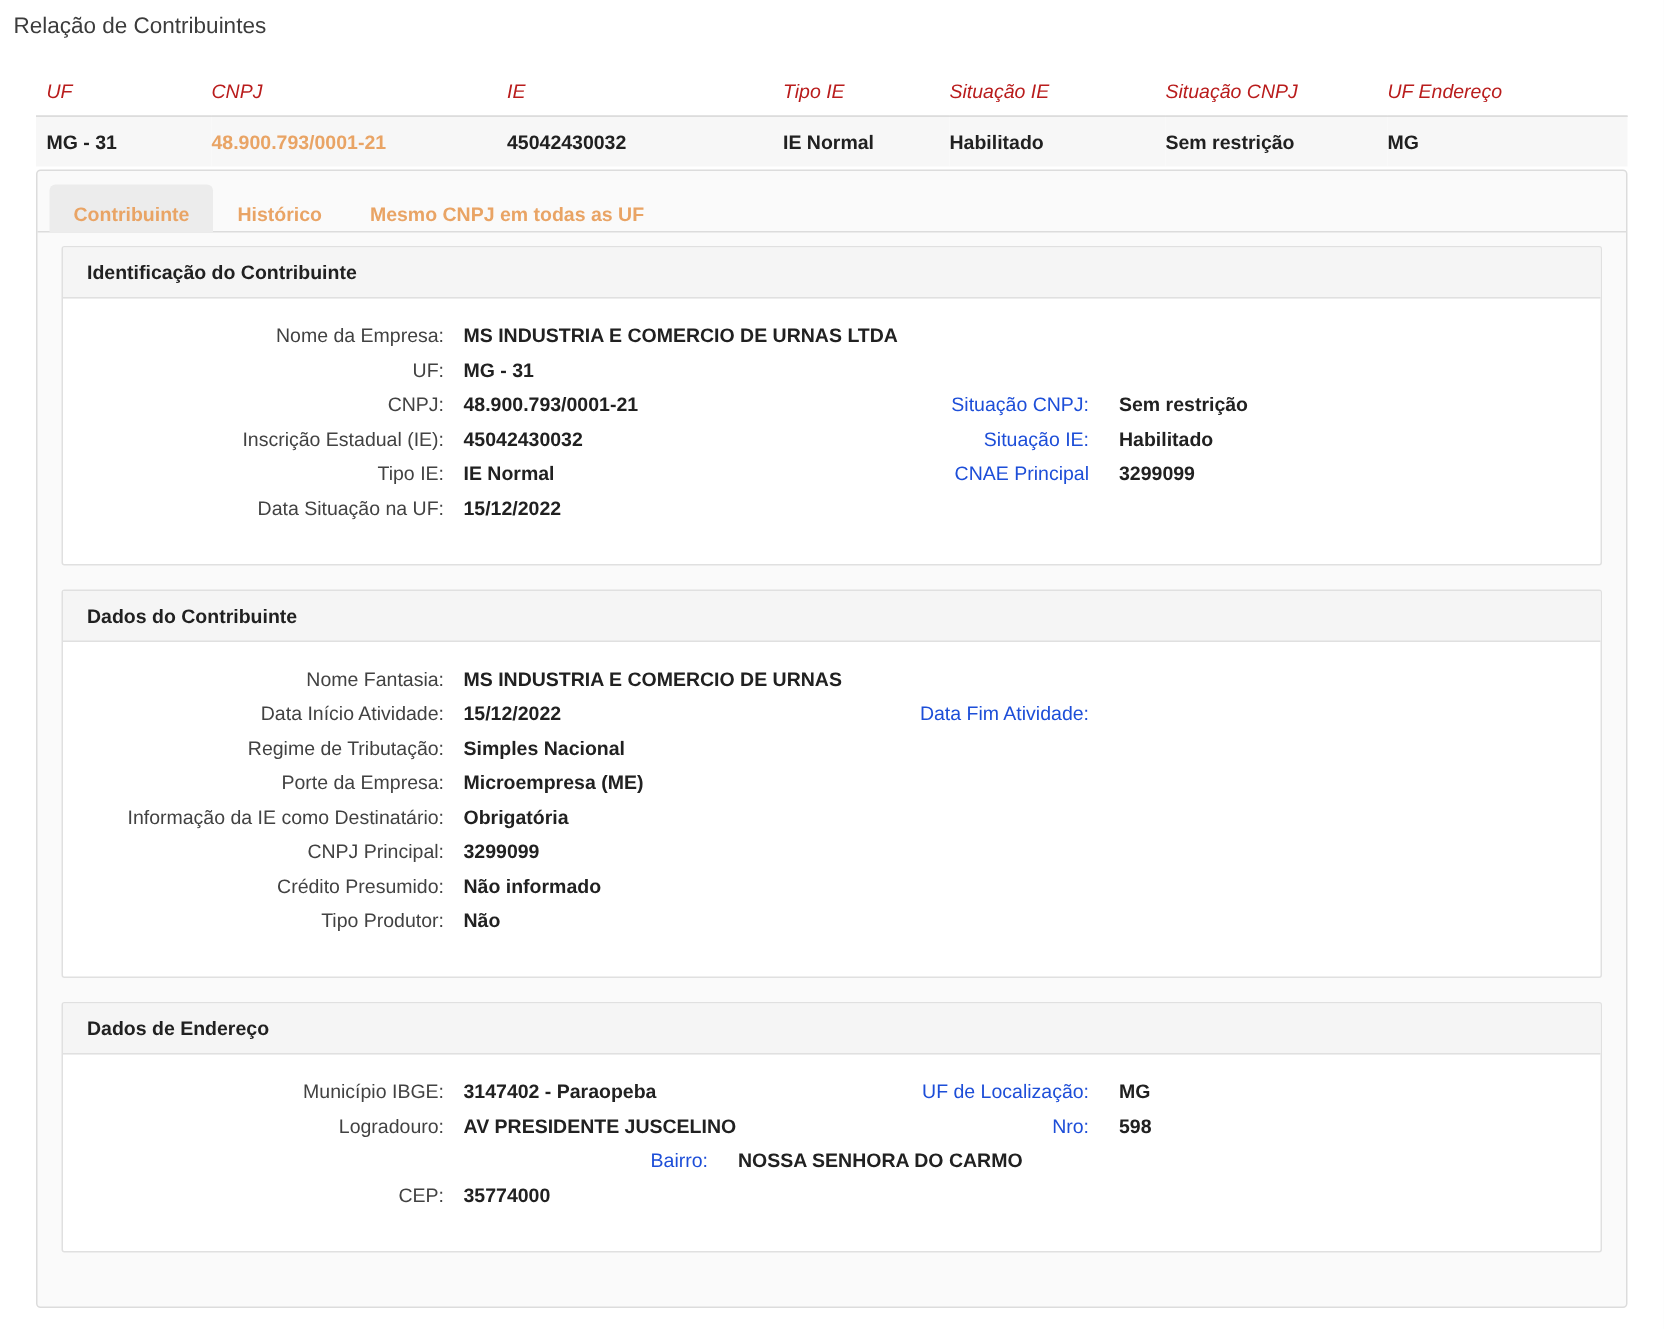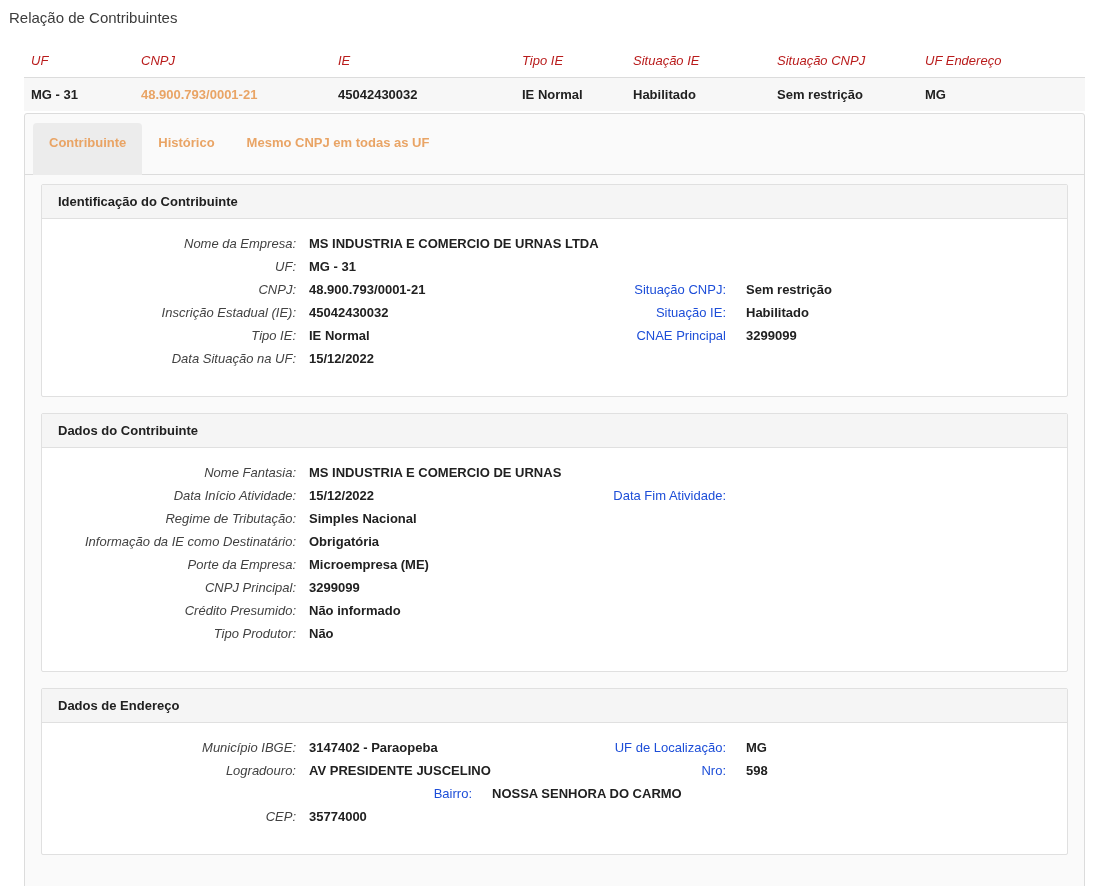--- a/index.html
+++ b/index.html
@@ -45,38 +45,38 @@
   }
   .tabbar{
     display:flex;position:relative;padding:9px 0 0 8px;
   }
   .tabbar::after{
     content:"";position:absolute;left:0;right:0;bottom:0;height:1px;
     background:var(--border);z-index:0;
   }
   .tab{
     position:relative;z-index:1;
-    padding:0 16px;height:52px;line-height:39px;
+    padding:0 16px;height:32px;line-height:39px;
     font-weight:700;color:var(--accent);cursor:pointer;white-space:nowrap;
   }
   .tab.active{background:var(--active-tab-bg);border-radius:4px 4px 0 0;}
   .content{padding:9px 16px 36px;}
   .section{
     background:#ffffff;border:1px solid #e0e0e0;border-radius:2px;
     margin-bottom:16px;
   }
   .section:last-child{margin-bottom:0;}
   .section-header{
     background:var(--section-header-bg);
     border-bottom:1px solid #e0e0e0;
     padding:9px 16px;font-weight:700;color:#212121;
   }
   .section-body{padding:13px 0 26px;}
   .frow{display:flex;height:23px;line-height:23px;}
-  .flabel-l{width:254px;text-align:right;color:#424242;white-space:nowrap;flex:none;font-style:italic;}
+  .flabel-l{width:254px;text-align:right;color:#424242;white-space:nowrap;flex:none;}
   .fvalue-l{width:272px;margin-left:13px;font-weight:700;white-space:nowrap;flex:none;}
   .flabel-r{width:145px;text-align:right;color:#1d4ed8;white-space:nowrap;flex:none;}
   .fvalue-r{margin-left:20px;font-weight:700;white-space:nowrap;}
 </style>
 </head>
 <body>
 
 <div class="page-title">Relação de Contribuintes</div>
 
 <table class="results">
@@ -179,28 +179,28 @@
           <span class="flabel-r">Data Fim Atividade:</span>
           <span class="fvalue-r"></span>
         </div>
         <div class="frow">
           <span class="flabel-l">Regime de Tributação:</span>
           <span class="fvalue-l">Simples Nacional</span>
           <span class="flabel-r"></span>
           <span class="fvalue-r"></span>
         </div>
         <div class="frow">
+          <span class="flabel-l">Porte da Empresa:</span>
+          <span class="fvalue-l">Microempresa (ME)</span>
+          <span class="flabel-r"></span>
+          <span class="fvalue-r"></span>
+        </div>
+        <div class="frow">
           <span class="flabel-l">Informação da IE como Destinatário:</span>
           <span class="fvalue-l">Obrigatória</span>
-          <span class="flabel-r"></span>
-          <span class="fvalue-r"></span>
-        </div>
-        <div class="frow">
-          <span class="flabel-l">Porte da Empresa:</span>
-          <span class="fvalue-l">Microempresa (ME)</span>
           <span class="flabel-r"></span>
           <span class="fvalue-r"></span>
         </div>
         <div class="frow">
           <span class="flabel-l">CNPJ Principal:</span>
           <span class="fvalue-l">3299099</span>
           <span class="flabel-r"></span>
           <span class="fvalue-r"></span>
         </div>
         <div class="frow">

